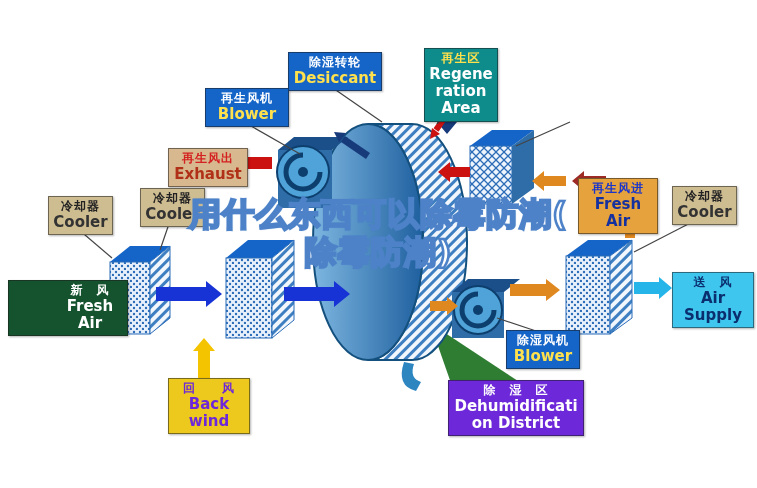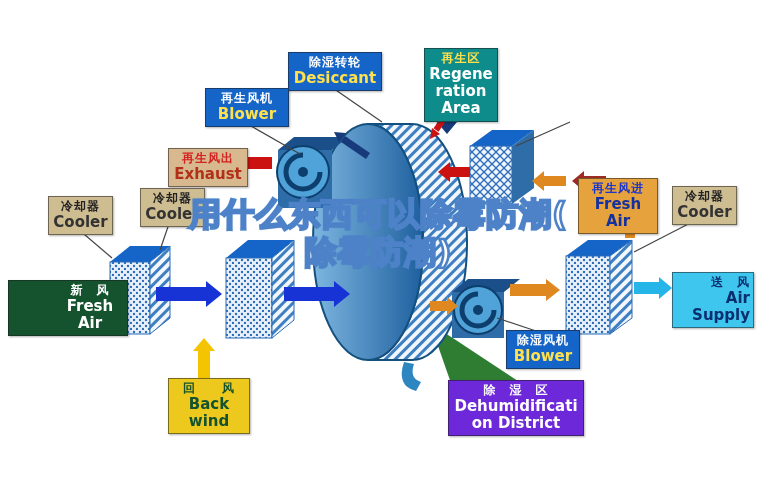--- a/index.html
+++ b/index.html
@@ -15,22 +15,22 @@
     box-shadow:1px 1px 2px rgba(0,0,0,.3);overflow-wrap:break-word;z-index:20;
   }
   .lbl .zh{display:block;font-size:12px;letter-spacing:1px;}
   .lbl .en{display:block;font-size:15px;letter-spacing:0;}
   .lbl-blue{background:#1565c8;}      .lbl-blue .zh{color:#ffffff;} .lbl-blue .en{color:#ffe14d;}
   .lbl-teal{background:#0e8c8c;}      .lbl-teal .zh{color:#ffe14d;} .lbl-teal .en{color:#ffffff;}
   .lbl-tan{background:#cfbd92;}       .lbl-tan .zh{color:#222222;}  .lbl-tan .en{color:#333333;}
   .lbl-tanred{background:#d8b88e;}    .lbl-tanred .zh{color:#d42020;} .lbl-tanred .en{color:#b03018;}
   .lbl-orange{background:#e6a23c;}    .lbl-orange .zh{color:#1a35cc;} .lbl-orange .en{color:#15309f;}
   .lbl-purple{background:#14532d;padding-left:47px;}    .lbl-purple .zh,.lbl-purple .en{color:#ffffff;}
-  .lbl-cyan{background:#3fc6ef;text-align:right;}      .lbl-cyan .zh,.lbl-cyan .en{color:#0a2e6e;}
-  .lbl-yellow{background:#ecc91c;}    .lbl-yellow .zh,.lbl-yellow .en{color:#14532d;}
+  .lbl-cyan{background:#3fc6ef;}      .lbl-cyan .zh,.lbl-cyan .en{color:#0a2e6e;}
+  .lbl-yellow{background:#ecc91c;}    .lbl-yellow .zh,.lbl-yellow .en{color:#6d28d9;}
   .lbl-green{background:#6d28d9;}     .lbl-green .zh,.lbl-green .en{color:#ffffff;}
   
   .pos-regen-blower{left:205px;top:88px;width:76px;}
   .pos-desiccant{left:288px;top:52px;width:86px;}
   .pos-regen-area{left:424px;top:48px;width:66px;}
   .pos-regen-heater{left:532px;top:88px;width:80px;}
   .pos-exhaust{left:168px;top:148px;width:72px;}
   .pos-regen-fresh{left:578px;top:134px;width:72px;margin-top:44px;}
   .pos-cooler-left{left:48px;top:196px;width:57px;}
   .pos-cooler-mid{left:140px;top:188px;width:57px;}

